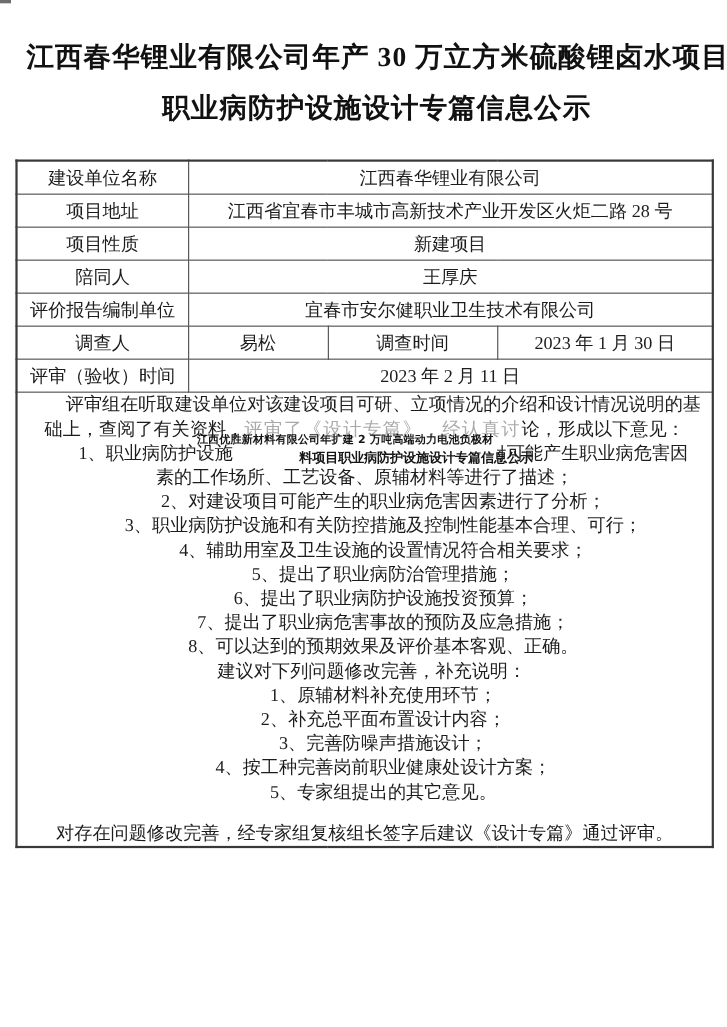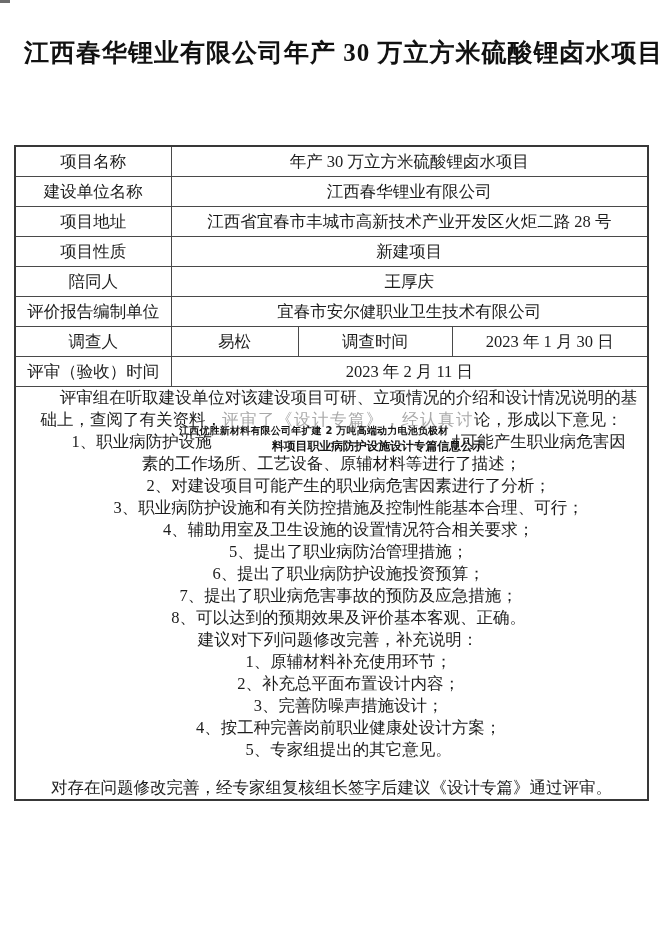--- a/index.html
+++ b/index.html
@@ -57,34 +57,31 @@
 </style>
 </head>
 <body>
 
 <div class="page">
 
   <div class="corner-mark"></div>
 
   <div class="doc-title">
     <div class="tline">江西春华锂业有限公司年产 30 万立方米硫酸锂卤水项目</div>
+    <div class="tline">职业病防护设施设计专篇信息公示</div>
   </div>
 
   <table class="info">
     <colgroup>
         <col style="width:156px">
         <col style="width:127px">
         <col style="width:154px">
         <col style="width:196px">
       </colgroup>
     <tbody>
-        <tr>
-      <td>项目名称</td>
-      <td colspan="3">年产 30 万立方米硫酸锂卤水项目</td>
-    </tr>
     <tr>
       <td>建设单位名称</td>
       <td colspan="3">江西春华锂业有限公司</td>
     </tr>
     <tr>
       <td>项目地址</td>
       <td colspan="3">江西省宜春市丰城市高新技术产业开发区火炬二路 28 号</td>
     </tr>
     <tr>
       <td>项目性质</td>

